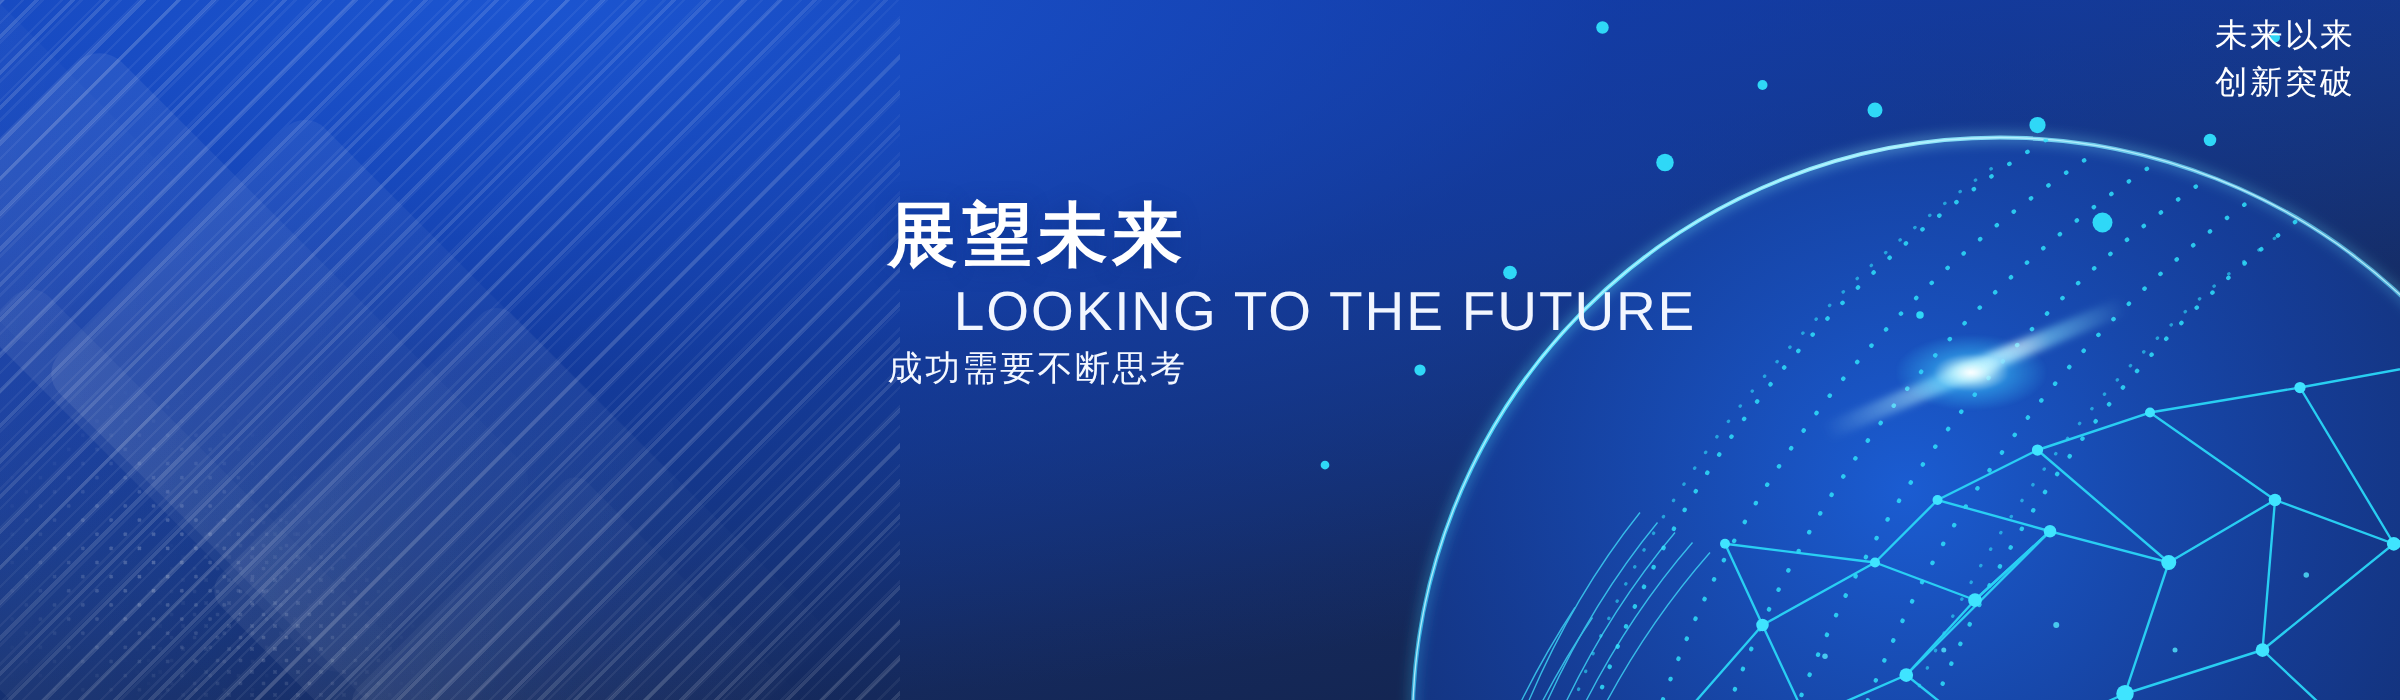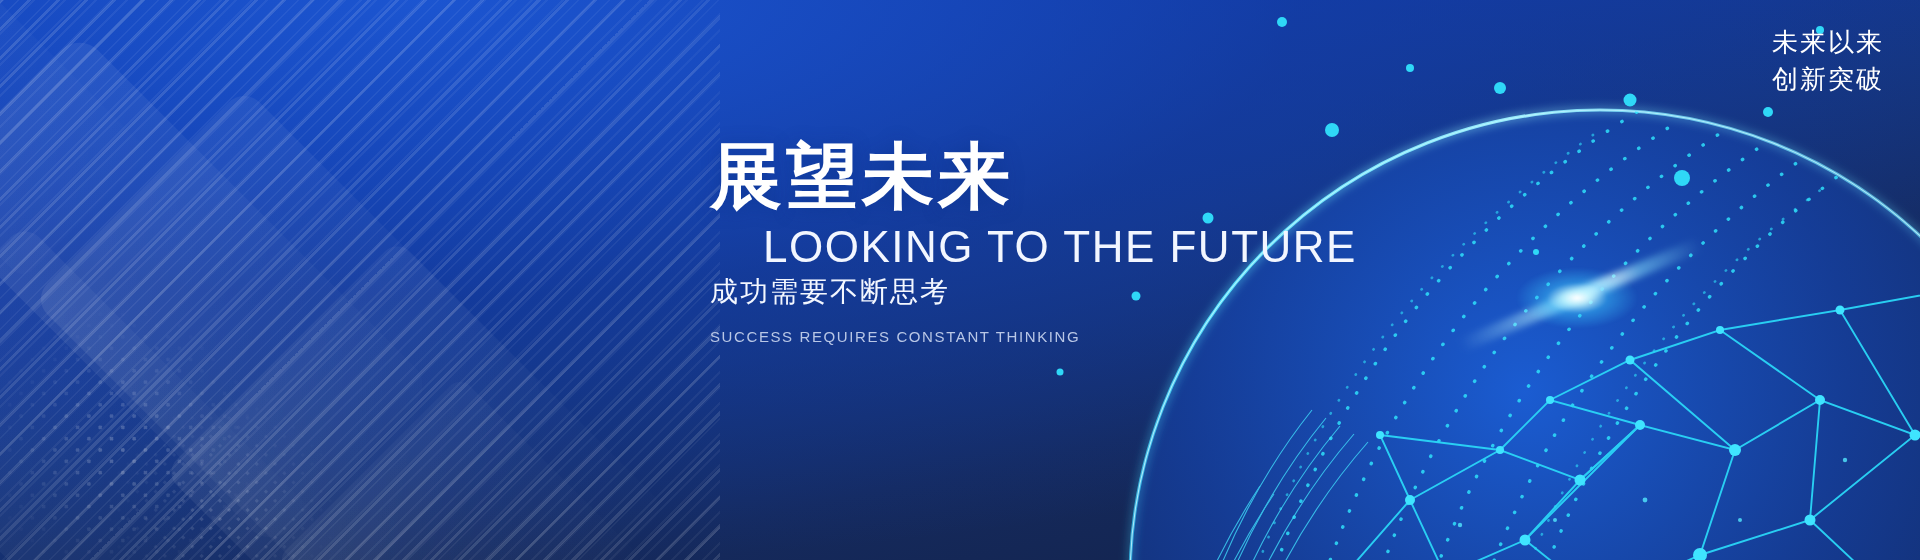--- a/index.html
+++ b/index.html
@@ -74,43 +74,44 @@
   }
   .flare-streak{
     position:absolute; left:430px; top:288px; width:260px; height:14px;
     background:linear-gradient(90deg, rgba(120,225,255,0) 0%, rgba(180,240,255,.75) 45%, rgba(255,255,255,.95) 55%, rgba(140,230,255,.5) 75%, rgba(120,225,255,0) 100%);
     filter:blur(3px); transform:rotate(-23deg);
   }
 
   
   .copy{ position:absolute; left:710px; top:138px; width:700px; }
   .title-cn{
-    font-size:72px; font-weight:700; color:#ffffff;
+    font-size:56px; font-weight:700; color:#ffffff;
     letter-spacing:4px; line-height:1.06;
     text-shadow:0 2px 18px rgba(0,40,120,.35);
+    margin-top:20px;
   }
   .title-en{
     margin-top:10px;
     font-size:44px; font-weight:300; color:#f2f6ff;
     letter-spacing:1.5px; line-height:1.05;text-align:center;
   }
   .sub-cn{
     margin-top:1px;
     font-size:28px; font-weight:400; color:#f3f7ff;
     letter-spacing:2px; line-height:1.42;
   }
   .sub-en{
     margin-top:12px;
     font-size:15px; font-weight:400; color:#b9c7e6;
     letter-spacing:1.6px; line-height:1.85;
   }
 
   
   .corner{
-    position:absolute; right:36px; top:24px;
+    position:absolute; right:36px; top:10px;
     text-align:center;
     font-size:26px; font-weight:500; color:#ffffff;
     letter-spacing:2px; line-height:1.42;
   }
 </style>
 </head>
 <body>
 
 <div class="banner">
 
@@ -310,21 +311,20 @@
     <div class="flare"></div>
   </div>
 
   <div class="copy">
     <div class="title-cn">展望未来</div>
     <div class="title-en">LOOKING TO THE FUTURE</div>
     <div class="sub-cn">
       <div>成功需要不断思考</div>
     </div>
     <div class="sub-en">
-      <div>SUCCESS REQUIRES CONSTANT THINKING</div>
     </div>
   </div>
 
   <div class="corner">
     <div>未来以来</div>
     <div>创新突破</div>
   </div>
 
 </div>
 

